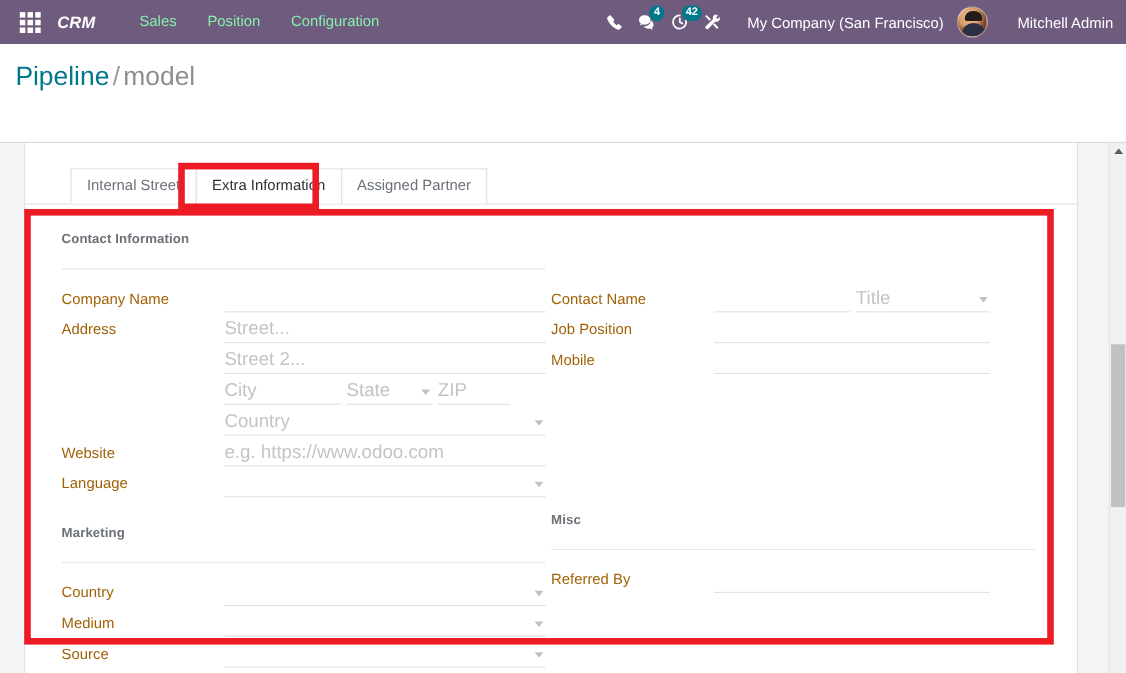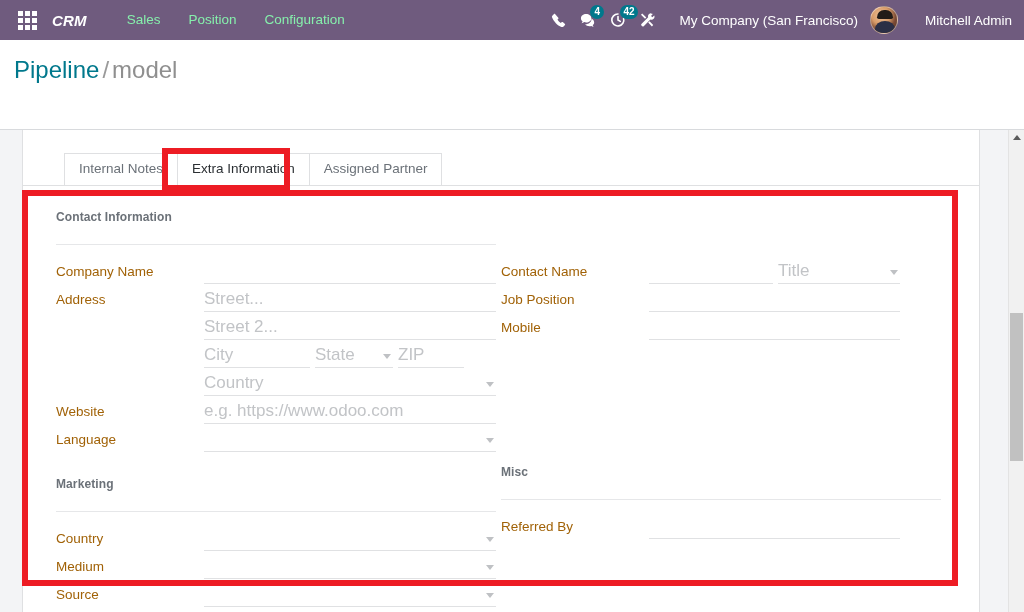--- a/index.html
+++ b/index.html
@@ -276,21 +276,21 @@
       <span class="pager-btn">‹</span>
       <span class="pager-btn">›</span>
     </div>
   </div>
 
   <div class="view-area">
     <div class="sheet-bg"></div>
     <div class="tabs-underline"></div>
 
     <div class="notebook-headers">
-      <div class="tab">Internal Notes</div>
+      <div class="tab">Internal Street</div>
       <div class="tab active">Extra Information</div>
       <div class="tab">Assigned Partner</div>
     </div>
 
     <div class="form-area">
 
       <div class="col col-left">
 
         <div class="group-title">Contact Information</div>
 

